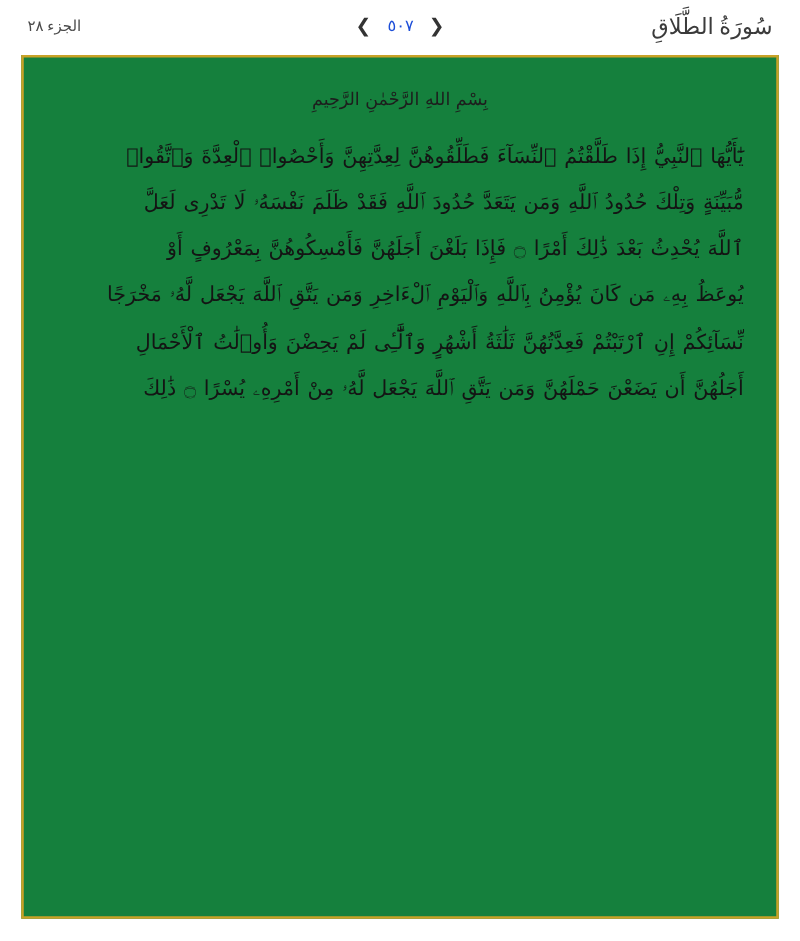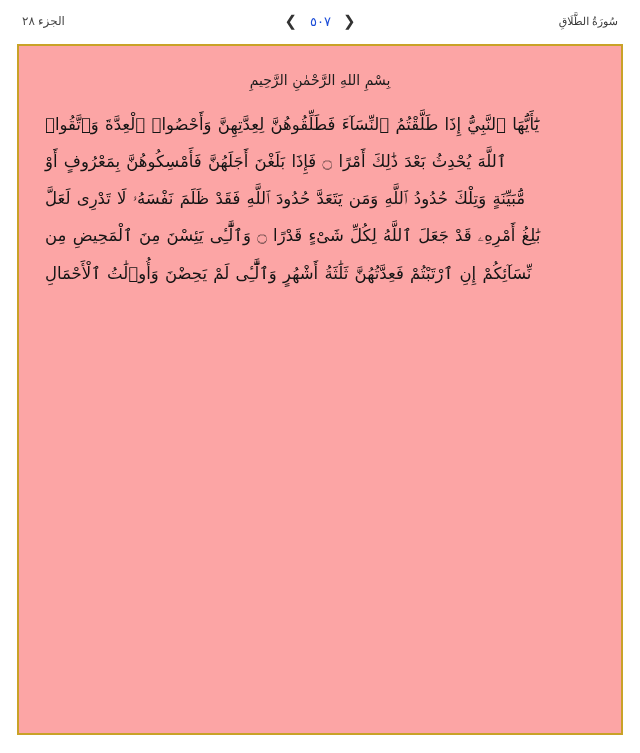--- a/index.html
+++ b/index.html
@@ -31,21 +31,21 @@
     padding: 0 22px;
     box-sizing: border-box;
     direction: rtl;
   }
   .header-side {
     font-family: Liberation Serif, serif;
     color: #3b3b3b;
     white-space: nowrap;
   }
   .surah-name {
-    font-size: 11px;
+    font-size: 18px;
     letter-spacing: 0.5px;
   }
   .juz-name {
     font-size: 12px;
     color: #4a4a4a;
   }
   .pager {
     position: absolute;
     left: 50%;
     top: 50%;
@@ -69,38 +69,38 @@
     text-align: right;
   }
 
   
   .mushaf {
     position: absolute;
     top: 44px;
     left: 17px;
     right: 17px;
     bottom: 18px;
-    background: #fca5a5;
+    background: #15803d;
     border: 2px solid #c9a227;
     box-sizing: border-box;
     padding: 26px 26px 20px 26px;
     direction: rtl;
   }
   .basmala {
     text-align: center;
     font-size: 14px;
     color: #1d1d1d;
     margin-bottom: 18px;
     letter-spacing: 0.5px;
   }
   .ayah-body {
     font-size: 16.5px;
     line-height: 2.25;
     color: #141414;
-    text-align: left;
+    text-align: right;
     word-spacing: 1px;
   }
   .line {
     white-space: nowrap;
     display: block;
   }
 </style>
 </head>
 <body>
 
@@ -116,20 +116,21 @@
     </div>
 
     <div class="header-side juz-name">الجزء ٢٨</div>
   </div>
 
   <div class="mushaf">
     <div class="basmala">بِسْمِ اللهِ الرَّحْمٰنِ الرَّحِيمِ</div>
 
     <div class="ayah-body">
       <span class="line">يَٰٓأَيُّهَا ٱلنَّبِيُّ إِذَا طَلَّقْتُمُ ٱلنِّسَآءَ فَطَلِّقُوهُنَّ لِعِدَّتِهِنَّ وَأَحْصُوا۟ ٱلْعِدَّةَ وَٱتَّقُوا۟</span>
+      <span class="line">مُّبَيِّنَةٍ وَتِلْكَ حُدُودُ ٱللَّهِ وَمَن يَتَعَدَّ حُدُودَ ٱللَّهِ فَقَدْ ظَلَمَ نَفْسَهُۥ لَا تَدْرِى لَعَلَّ</span>
       <span class="line">ٱللَّهَ يُحْدِثُ بَعْدَ ذَٰلِكَ أَمْرًا ۝ فَإِذَا بَلَغْنَ أَجَلَهُنَّ فَأَمْسِكُوهُنَّ بِمَعْرُوفٍ أَوْ</span>
-      <span class="line">مُّبَيِّنَةٍ وَتِلْكَ حُدُودُ ٱللَّهِ وَمَن يَتَعَدَّ حُدُودَ ٱللَّهِ فَقَدْ ظَلَمَ نَفْسَهُۥ لَا تَدْرِى لَعَلَّ</span>
-      <span class="line">بَٰلِغُ أَمْرِهِۦ قَدْ جَعَلَ ٱللَّهُ لِكُلِّ شَىْءٍ قَدْرًا ۝ وَٱلَّٰٓـِٔى يَئِسْنَ مِنَ ٱلْمَحِيضِ مِن</span>
+      <span class="line">يُوعَظُ بِهِۦ مَن كَانَ يُؤْمِنُ بِٱللَّهِ وَٱلْيَوْمِ ٱلْءَاخِرِ وَمَن يَتَّقِ ٱللَّهَ يَجْعَل لَّهُۥ مَخْرَجًا</span>
       <span class="line">نِّسَآئِكُمْ إِنِ ٱرْتَبْتُمْ فَعِدَّتُهُنَّ ثَلَٰثَةُ أَشْهُرٍ وَٱلَّٰٓـِٔى لَمْ يَحِضْنَ وَأُو۟لَٰتُ ٱلْأَحْمَالِ</span>
+      <span class="line">أَجَلُهُنَّ أَن يَضَعْنَ حَمْلَهُنَّ وَمَن يَتَّقِ ٱللَّهَ يَجْعَل لَّهُۥ مِنْ أَمْرِهِۦ يُسْرًا ۝ ذَٰلِكَ</span>
     </div>
   </div>
 
 </div>
 
 </body></html>

